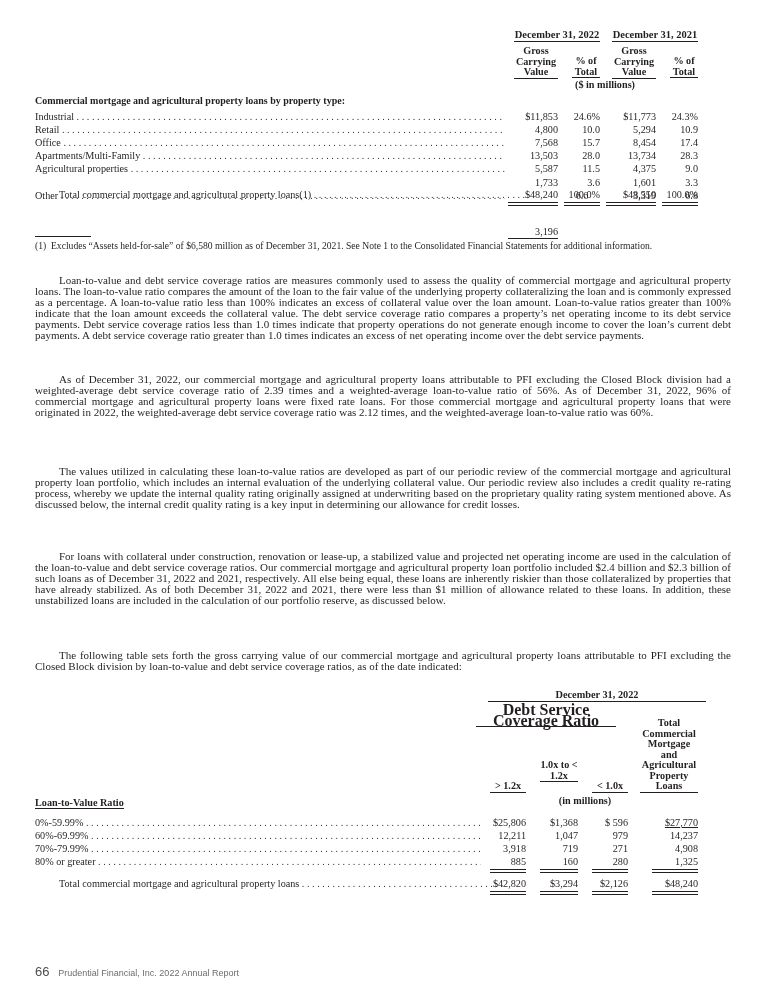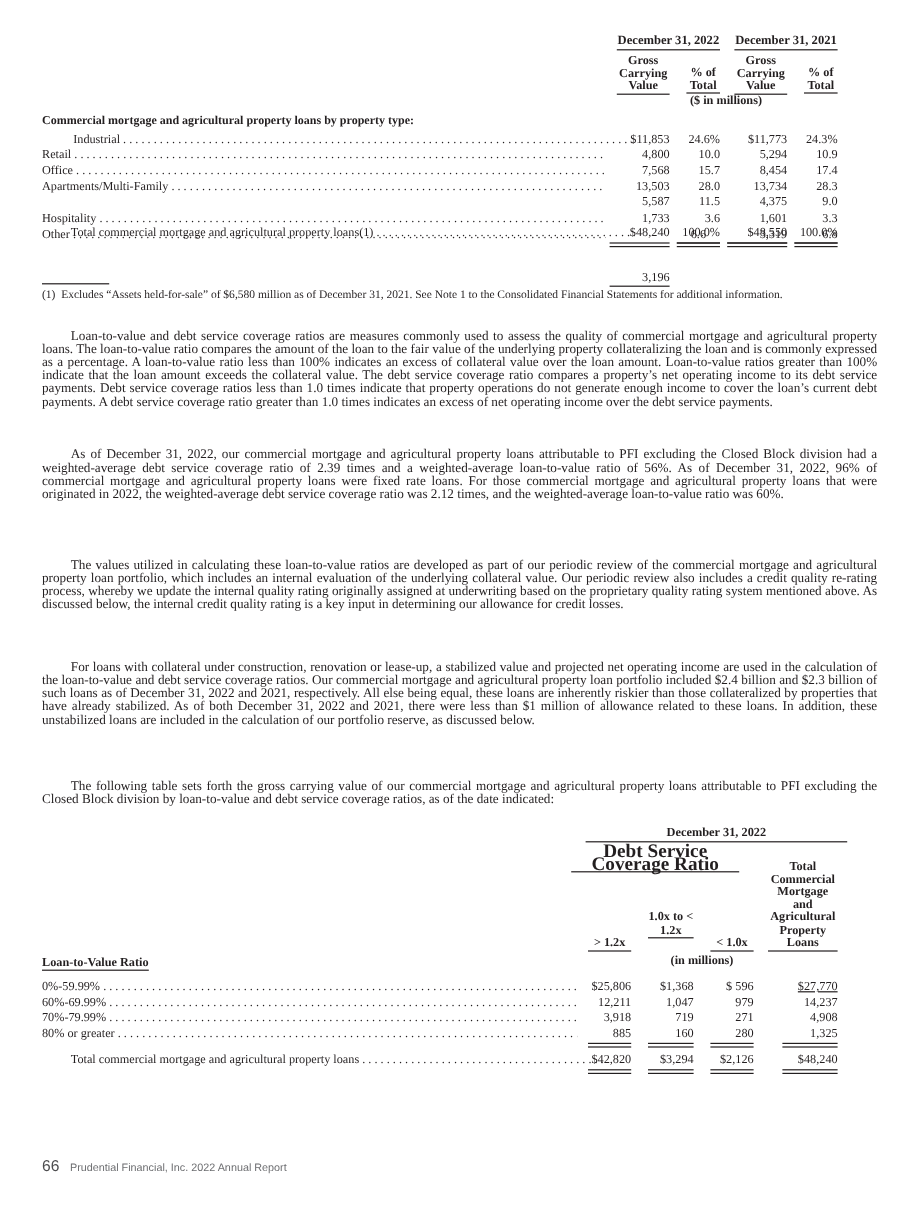--- a/index.html
+++ b/index.html
@@ -42,21 +42,21 @@
   <div class="abs hdr uline" style="left:572px; top:56px; width:28px;">% of Total</div>
   <div class="abs hdr uline" style="left:612px; top:46px; width:44px;">Gross Carrying Value</div>
   <div class="abs hdr uline" style="left:670px; top:56px; width:28px;">% of Total</div>
 
   <div class="abs hdr" style="left:540px; top:80px; width:130px;">($ in millions)</div>
 
   <div class="abs b" style="left:35px; top:95px; font-size:10px;">Commercial mortgage and agricultural property loans by property type:</div>
 
   <div id="t1rows">
       <div class="row" style="top: 110px; width: 700px;">
-        <span class="lbl" style="width: 470px; padding-left: 0px; margin-left: 26px;">Industrial</span>
+        <span class="lbl" style="width: 470px; padding-left: 0px;">Industrial</span>
         <span class="num" style="left: 473px; width: 50px;">$11,853</span>
         <span class="num" style="left: 529px; width: 36px;">24.6%</span>
         <span class="num" style="left: 571px; width: 50px;">$11,773</span>
         <span class="num" style="left: 627px; width: 36px;">24.3%</span>
       </div>
       <div class="row" style="top: 123px; width: 700px;">
         <span class="lbl" style="width: 470px; padding-left: 0px;">Retail</span>
         <span class="num" style="left: 473px; width: 50px;">4,800</span>
         <span class="num" style="left: 529px; width: 36px;">10.0</span>
         <span class="num" style="left: 571px; width: 50px;">5,294</span>
@@ -70,27 +70,27 @@
         <span class="num" style="left: 627px; width: 36px;">17.4</span>
       </div>
       <div class="row" style="top: 149px; width: 700px;">
         <span class="lbl" style="width: 470px; padding-left: 0px;">Apartments/Multi-Family</span>
         <span class="num" style="left: 473px; width: 50px;">13,503</span>
         <span class="num" style="left: 529px; width: 36px;">28.0</span>
         <span class="num" style="left: 571px; width: 50px;">13,734</span>
         <span class="num" style="left: 627px; width: 36px;">28.3</span>
       </div>
       <div class="row" style="top: 162px; width: 700px;">
+        <span class="lbl" style="width: 470px; padding-left: 0px;">Agricultural properties</span>
         <span class="num" style="left: 473px; width: 50px;">5,587</span>
         <span class="num" style="left: 529px; width: 36px;">11.5</span>
         <span class="num" style="left: 571px; width: 50px;">4,375</span>
         <span class="num" style="left: 627px; width: 36px;">9.0</span>
       </div>
       <div class="row" style="top: 176px; width: 700px;">
-        <span class="lbl" style="width: 470px; padding-left: 0px;">Hospitality</span>
         <span class="num" style="left: 473px; width: 50px;">1,733</span>
         <span class="num" style="left: 529px; width: 36px;">3.6</span>
         <span class="num" style="left: 571px; width: 50px;">1,601</span>
         <span class="num" style="left: 627px; width: 36px;">3.3</span>
       </div>
       <div class="row" style="top: 189px; width: 700px;">
         <span class="lbl" style="width: 470px; padding-left: 0px;">Other</span>
         <span class="num single" style="left: 473px; width: 50px; margin-top: 36px;">3,196</span>
         <span class="num single" style="left: 529px; width: 36px; text-align: center;">6.6</span>
         <span class="num single" style="left: 571px; width: 50px;">3,319</span>

